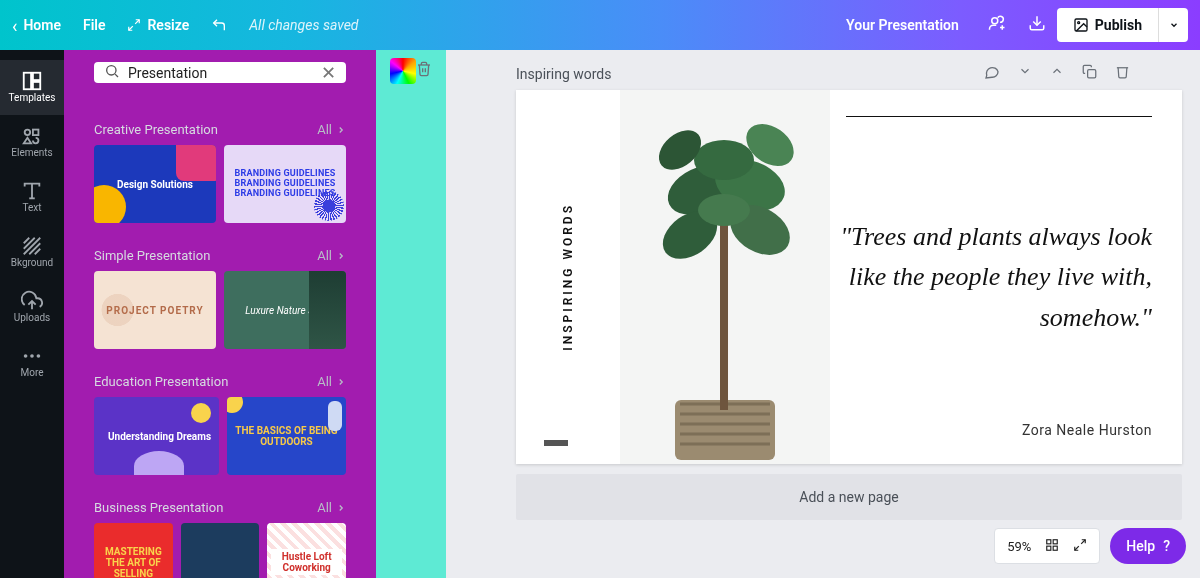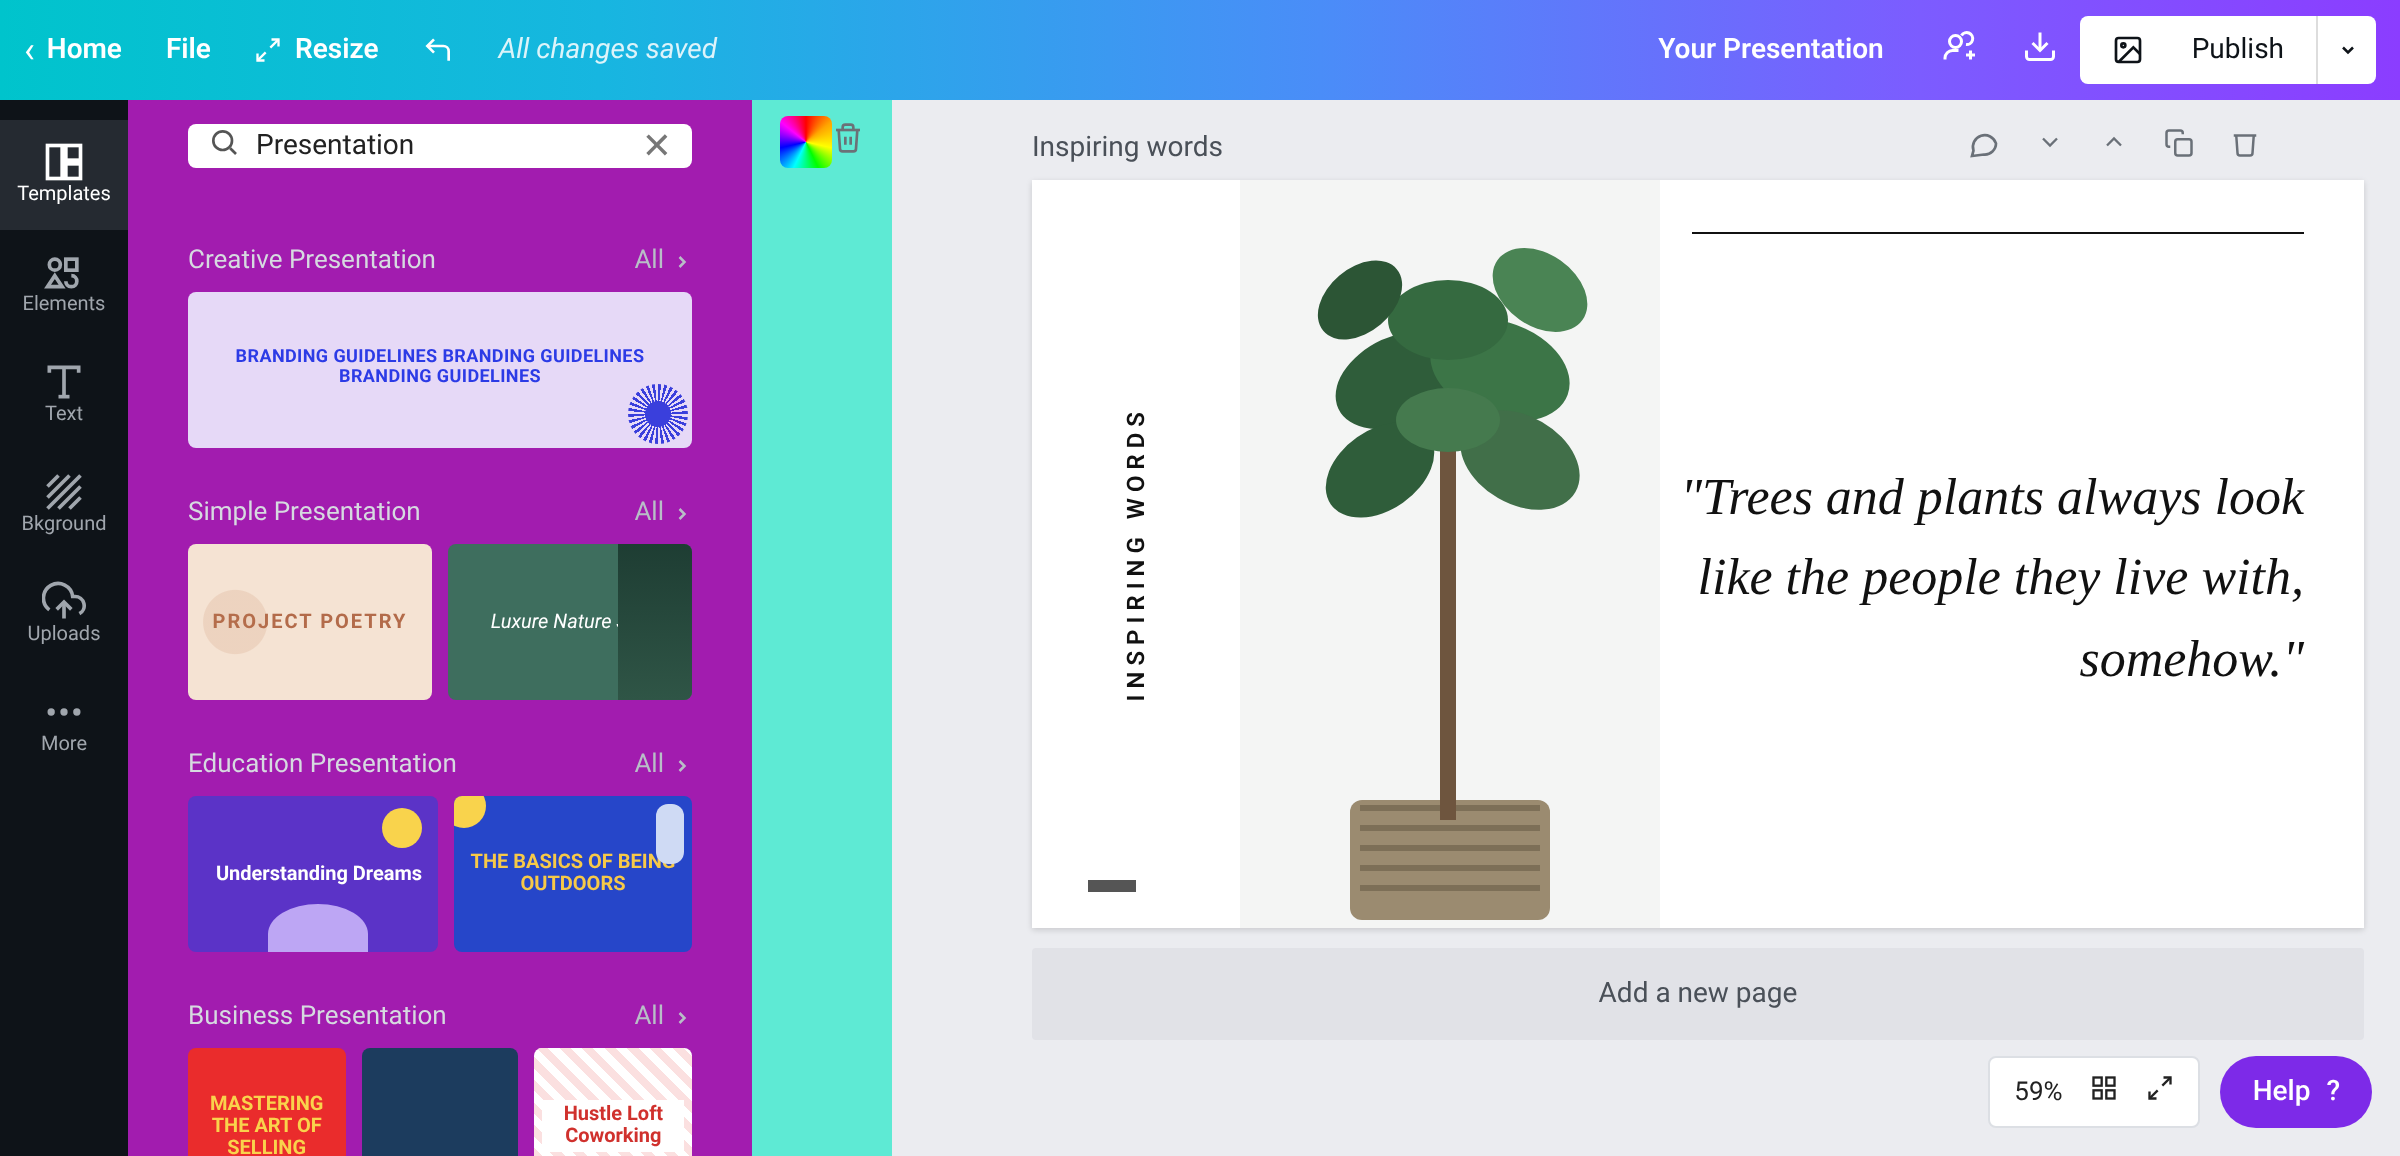--- a/index.html
+++ b/index.html
@@ -6,21 +6,21 @@
 body { width:1200px; height:578px; overflow:hidden; background:#fff; }
 .app { display:flex; flex-direction:column; width:100%; height:100%; }
 .topbar { height:50px; background:linear-gradient(90deg,#00c4cc 0%,#17b6e0 25%,#4a8df8 55%,#7c5cff 80%,#8b3dff 100%); display:flex; align-items:center; color:#fff; padding:0 12px; font-size:14px; }
 .topbar .back { margin-right:6px; font-size:18px; cursor:pointer; }
 .topbar .item { margin-right:22px; cursor:pointer; display:flex; align-items:center; gap:6px; font-weight:600; }
 .topbar .saved { opacity:.85; font-style:italic; font-weight:400; }
 .topbar .spacer { flex:1; }
 .topbar .docname { font-weight:600; margin-right:18px; }
 .topbar .ico { width:20px; text-align:center; margin:0 10px; cursor:pointer; font-size:16px; }
 .publish { background:#fff; color:#0e1318; border-radius:4px; display:flex; align-items:center; height:34px; }
-.publish .pbtn { padding:0 16px; display:flex; align-items:center; gap:24px; cursor:pointer; font-weight:400; font-size:14px; }
+.publish .pbtn { padding:0 16px; display:flex; align-items:center; gap:6px; cursor:pointer; font-weight:700; font-size:14px; }
 .publish .pdrop { border-left:1px solid #ddd; width:30px; height:100%; display:flex; align-items:center; justify-content:center; cursor:pointer; }
 .main { flex:1; display:flex; min-height:0; }
 .leftnav { width:64px; background:#0e1318; display:flex; flex-direction:column; align-items:center; padding-top:10px; }
 .navbtn { width:64px; display:flex; flex-direction:column; align-items:center; color:#a0a6ad; font-size:10px; padding:10px 0 12px; cursor:pointer; gap:0; }
 .navbtn.active { background:#252a31; color:#fff; }
 .navbtn svg, .navbtn .glyph { width:22px; height:22px; font-size:18px; display:flex; align-items:center; justify-content:center; }
 .panel { width:312px; background:#a21caf; color:#e9ecef; display:flex; flex-direction:column; padding:12px 30px; overflow-y:auto; }
 .search { background:#fff; border-radius:4px; display:flex; align-items:center; padding:0 10px; height:40px; margin-bottom:14px; }
 .search input { flex:1; border:none; outline:none; font-size:14px; background:transparent; color:#222; }
 .search .sico { color:#555; margin-right:8px; }
@@ -216,20 +216,23 @@
       </div>
       <div id="sections">
           <div class="sect">
             <div class="secthdr">
               <span>Creative Presentation</span>
               <span class="all">All <svg width="10" height="10" viewBox="0 0 24 24" fill="none" stroke="currentColor" stroke-width="3">
                   <polyline points="9 18 15 12 9 6"></polyline>
                 </svg></span>
             </div>
             <div class="trow">
+              <div class="thumb t-design">
+                <span>Design Solutions</span>
+              </div>
               <div class="thumb t-brand">
                 <span>BRANDING GUIDELINES BRANDING GUIDELINES BRANDING GUIDELINES</span>
               </div>
             </div>
           </div>
           <div class="sect">
             <div class="secthdr">
               <span>Simple Presentation</span>
               <span class="all">All <svg width="10" height="10" viewBox="0 0 24 24" fill="none" stroke="currentColor" stroke-width="3">
                   <polyline points="9 18 15 12 9 6"></polyline>
@@ -333,20 +336,21 @@
               <ellipse cx="140" cy="140" rx="32" ry="22" fill="#416f49" transform="rotate(30 140 140)"></ellipse>
               <ellipse cx="104" cy="70" rx="30" ry="20" fill="#356a40"></ellipse>
               <ellipse cx="150" cy="55" rx="26" ry="18" fill="#4a8454" transform="rotate(35 150 55)"></ellipse>
               <ellipse cx="60" cy="60" rx="24" ry="16" fill="#2c5535" transform="rotate(-40 60 60)"></ellipse>
               <ellipse cx="104" cy="120" rx="26" ry="16" fill="#457a4e"></ellipse>
             </svg>
           </div>
           <div class="quotecol">
             <div class="rule"></div>
             <div class="quote">"Trees and plants always look like the people they live with, somehow."</div>
+            <div class="author">Zora Neale Hurston</div>
           </div>
         </div>
 
         <div class="addpage">Add a new page</div>
 
         <div class="bottombar">
           <div class="zoomctl">
             <span>59%</span>
             <span><svg width="14" height="14" viewBox="0 0 24 24" fill="none" stroke="currentColor" stroke-width="2">
                   <rect x="3" y="3" width="7" height="7"></rect>

